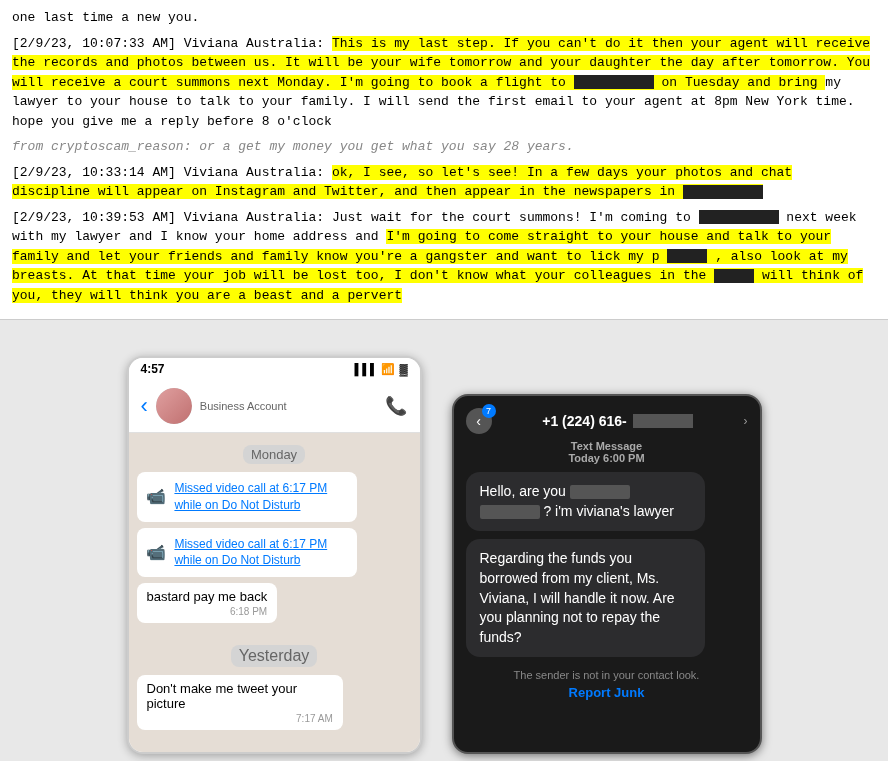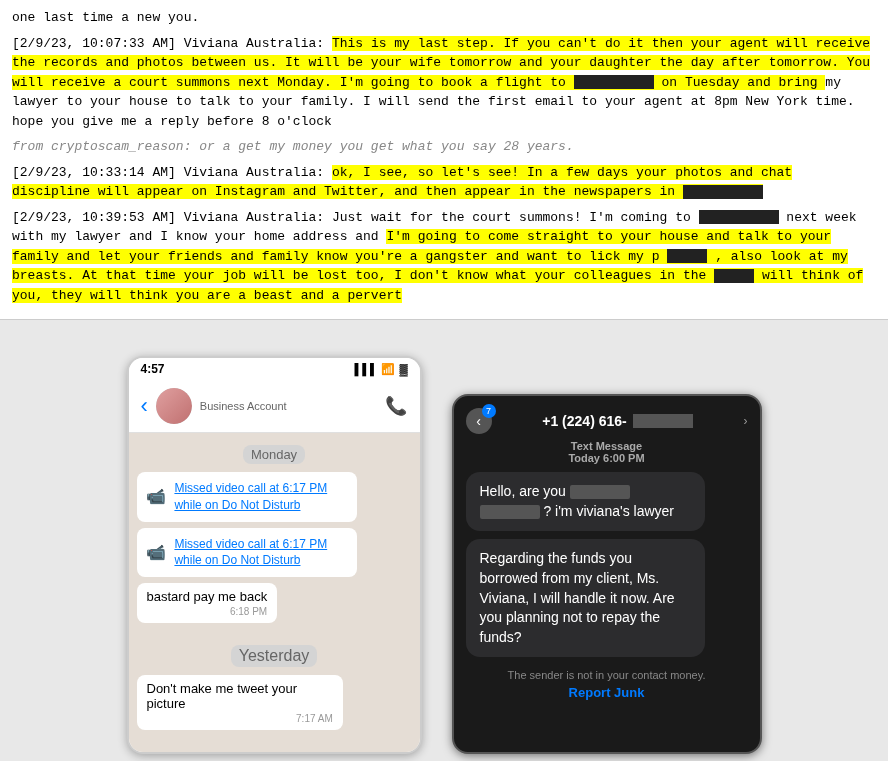--- a/index.html
+++ b/index.html
@@ -458,18 +458,18 @@
       <span class="sms-redacted"></span>
       <span>? i'm viviana's lawyer</span>
     </div>
 
     <div class="sms-bubble-received">
       <span>Regarding the funds you borrowed from my client, Ms. Viviana, I will handle it now. Are you planning not to repay the funds?</span>
     </div>
     <div class="sms-clearfix"></div>
 
     <div class="sms-footer">
-      <span>The sender is not in your contact money.</span>
+      <span>The sender is not in your contact look.</span>
       <span class="sms-report-junk">Report Junk</span>
     </div>
   </div>
 
 </div>
 
 </body></html>

